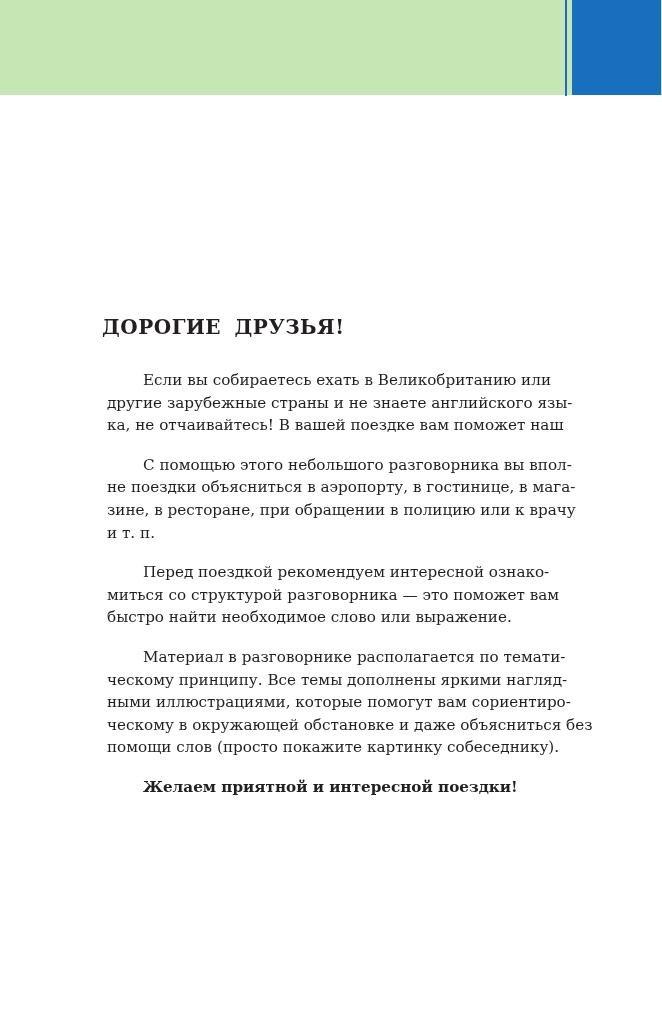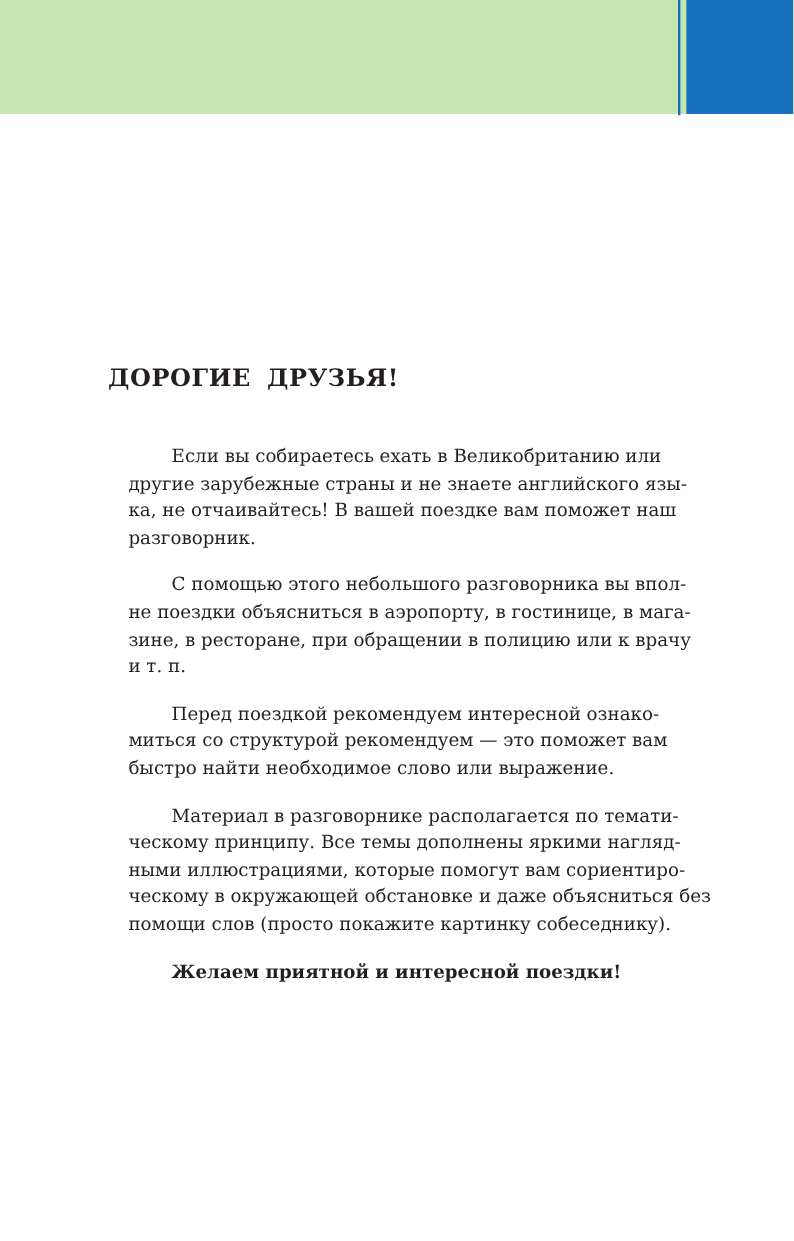--- a/index.html
+++ b/index.html
@@ -43,21 +43,21 @@
     }
     .heading {
       position: absolute;
       left: 90px;
       top: 303px;
       font-family: "DejaVu Serif", serif;
       font-weight: bold;
       font-size: 20px;
       letter-spacing: 0.5px;
       color: #231f20;
-      margin: 0;
+      margin: 12px;
       word-spacing: 6px;
     }
     .body-text {
       position: absolute;
       left: 90px;
       top: 352px;
       width: 454px;
       font-family: "DejaVu Serif", serif;
       font-size: 15.2px;
       line-height: 22.6px;
@@ -93,31 +93,30 @@
 <div class="blue-block"></div>
 <div class="block-edge"></div>
 
 <h1 class="heading">ДОРОГИЕ ДРУЗЬЯ!</h1>
 
 <div class="body-text">
   <p>
     <span class="line first">Если вы собираетесь ехать в Великобританию или</span>
     <span class="line">другие зарубежные страны и не знаете английского язы-</span>
     <span class="line">ка, не отчаивайтесь! В вашей поездке вам поможет наш</span>
-    <span class="line last">разговорник.</span>
   </p>
   <p>
     <span class="line first">С помощью этого небольшого разговорника вы впол-</span>
     <span class="line">не поездки объясниться в аэропорту, в гостинице, в мага-</span>
     <span class="line">зине, в ресторане, при обращении в полицию или к врачу</span>
     <span class="line last">и т. п.</span>
   </p>
   <p>
     <span class="line first">Перед поездкой рекомендуем интересной ознако-</span>
-    <span class="line">миться со структурой рекомендуем — это поможет вам</span>
+    <span class="line">миться со структурой разговорника — это поможет вам</span>
     <span class="line last">быстро найти необходимое слово или выражение.</span>
   </p>
   <p>
     <span class="line first">Материал в разговорнике располагается по темати-</span>
     <span class="line">ческому принципу. Все темы дополнены яркими нагляд-</span>
     <span class="line">ными иллюстрациями, которые помогут вам сориентиро-</span>
     <span class="line">ческому в окружающей обстановке и даже объясниться без</span>
     <span class="line last">помощи слов (просто покажите картинку собеседнику).</span>
   </p>
   <p class="closing">

